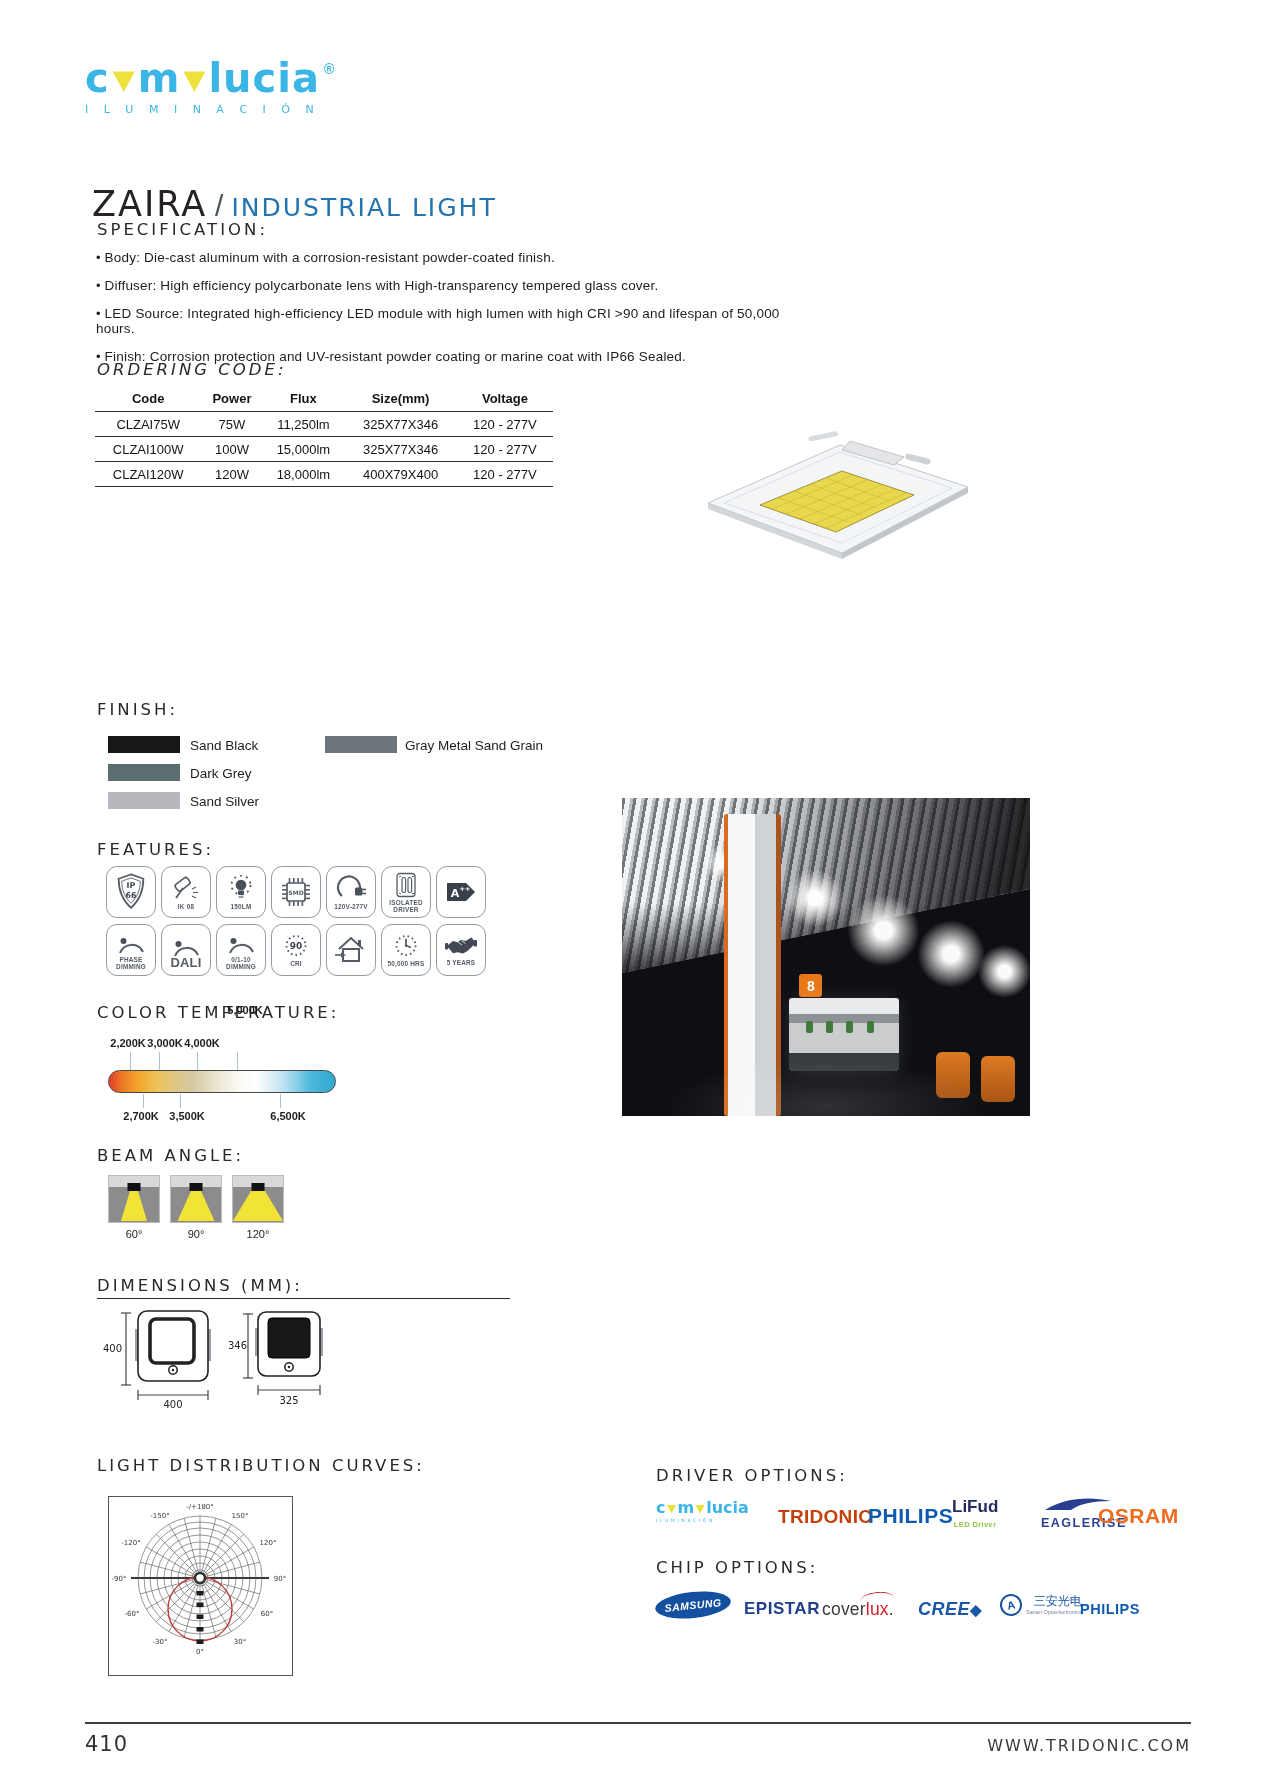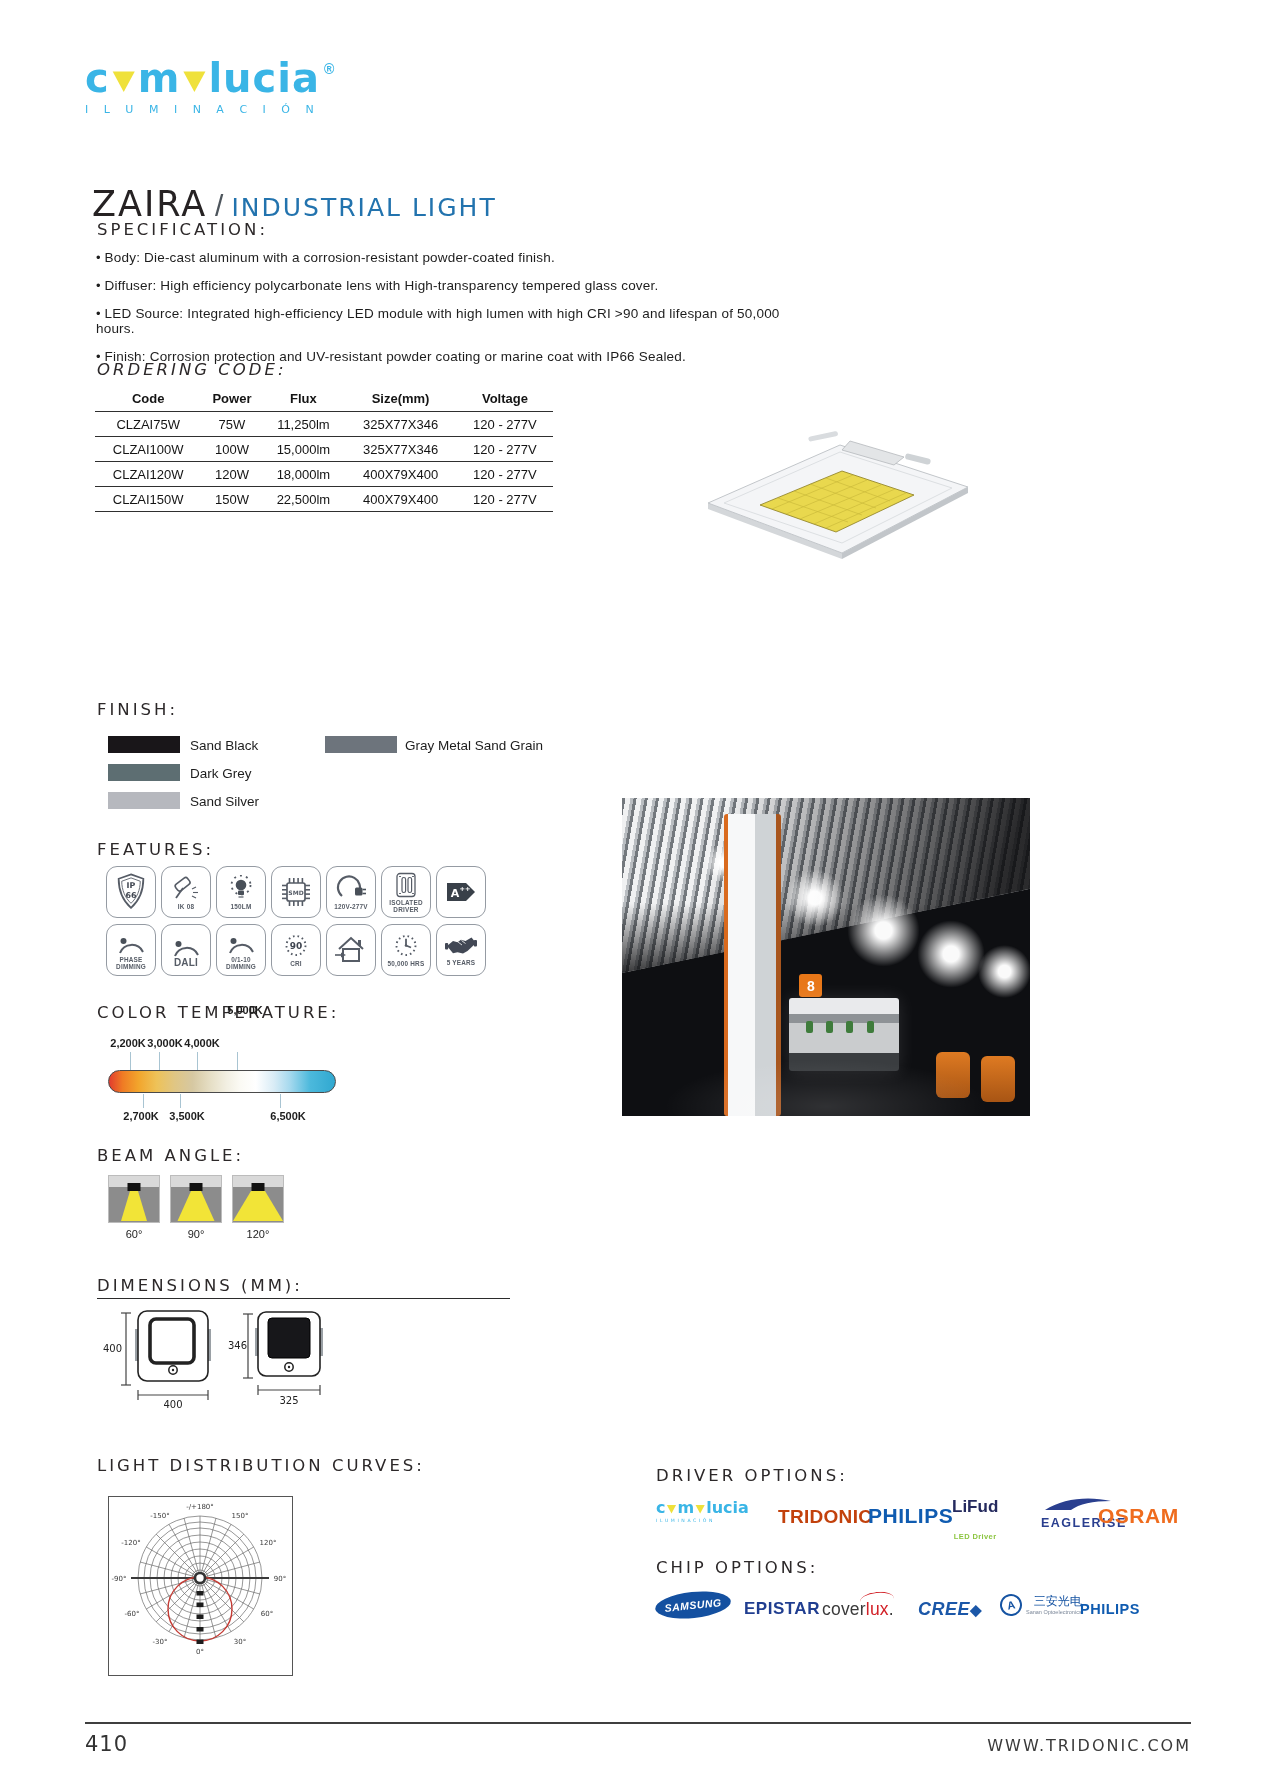--- a/index.html
+++ b/index.html
@@ -104,21 +104,21 @@
             background:linear-gradient(#de7a22,#a85514); }
   .floorglow { position:absolute; left:10%; bottom:-12%; width:80%; height:30%;
                background:radial-gradient(ellipse at center, rgba(255,255,255,.14), rgba(255,255,255,0) 70%); }
 
   
   .blogo { position:absolute; white-space:nowrap; }
   .tridonic { font-size:19px; font-weight:bold; color:#c2410c; letter-spacing:.3px; }
   .philips  { font-size:21px; font-weight:bold; color:#0f5bb0; letter-spacing:.5px; }
   .philips-sm { font-size:14.5px; font-weight:bold; color:#0f5bb0; letter-spacing:.5px; }
   .lifud { font-size:17px; font-weight:bold; color:#252a5e; text-align:center; line-height:1; }
-  .lifud-sub { font-size:7.5px; font-weight:bold; color:#8bc53f; margin-top:18px; letter-spacing:.4px; }
+  .lifud-sub { font-size:7.5px; font-weight:bold; color:#8bc53f; margin-top:6px; letter-spacing:.4px; }
   .eagle { font-size:12.5px; font-weight:bold; color:#2a3f8f; letter-spacing:1.5px; }
   .osram { font-size:21px; font-weight:bold; color:#ef6c1e; letter-spacing:.5px; }
   .samsung-oval { width:76px; height:26px; background:#1450a0; border-radius:50%;
                   display:flex; align-items:center; justify-content:center; transform:rotate(-6deg); }
   .samsung-txt { color:#fff; font-size:10.5px; font-weight:bold; font-style:italic; letter-spacing:.5px; }
   .epistar { font-size:17px; font-weight:bold; color:#203e90; letter-spacing:.5px; }
   .bjx { font-size:17.5px; color:#3a3a3a; letter-spacing:.2px; }
   .bjx .lux { color:#d22027; }
   .bjx-arc { position:absolute; left:38px; top:-7px; width:34px; height:16px;
              border-top:1.6px solid #d22027; border-radius:50%; transform:rotate(-6deg); }
@@ -200,27 +200,20 @@
         <td>325X77X346</td>
         <td>120 - 277V</td>
       </tr>
       <tr>
         <td>CLZAI120W</td>
         <td>120W</td>
         <td>18,000lm</td>
         <td>400X79X400</td>
         <td>120 - 277V</td>
       </tr>
-      <tr>
-        <td>CLZAI150W</td>
-        <td>150W</td>
-        <td>22,500lm</td>
-        <td>400X79X400</td>
-        <td>120 - 277V</td>
-      </tr>
     </tbody>
   </table>
 
   <div class="hero">
     <svg width="290" height="158" viewBox="0 0 290 158">
       <polygon points="18,84 152,134 152,128 18,78" fill="#d4d7da"></polygon>
       <polygon points="152,134 278,68 278,62 152,128" fill="#c2c6ca"></polygon>
       <polygon points="18,78 150,20 278,62 152,128" fill="#f4f5f7" stroke="#c2c6ca" stroke-width="1"></polygon>
       <polygon points="34,78 150,27 262,63 152,118" fill="none" stroke="#dcdfe2" stroke-width="1"></polygon>
       <polygon points="70,80 152,46 224,70 146,107" fill="#e9d84e" stroke="#8a7c20" stroke-width="0.8"></polygon>
@@ -348,21 +341,21 @@
         <circle cx="7.5" cy="10" r="3" fill="#495059"></circle>
       </svg>
       <div class="fcap">PHASE DIMMING</div>
     </div>
 
     <div class="fcell">
       <svg class="fi" width="30" height="24" viewBox="0 0 30 24">
         <path d="M4 22 A 12.5 12.5 0 0 1 27 21" fill="none" stroke="#565c66" stroke-width="2"></path>
         <circle cx="7.5" cy="10" r="3" fill="#495059"></circle>
       </svg>
-      <div class="fcap" style="font-size:10px;">DALI</div>
+      <div class="fcap" style="font-size:13px;">DALI</div>
     </div>
 
     <div class="fcell">
       <svg class="fi" width="30" height="24" viewBox="0 0 30 24">
         <path d="M4 22 A 12.5 12.5 0 0 1 27 21" fill="none" stroke="#565c66" stroke-width="2"></path>
         <circle cx="7.5" cy="10" r="3" fill="#495059"></circle>
       </svg>
       <div class="fcap">0/1-10 DIMMING</div>
     </div>
 

